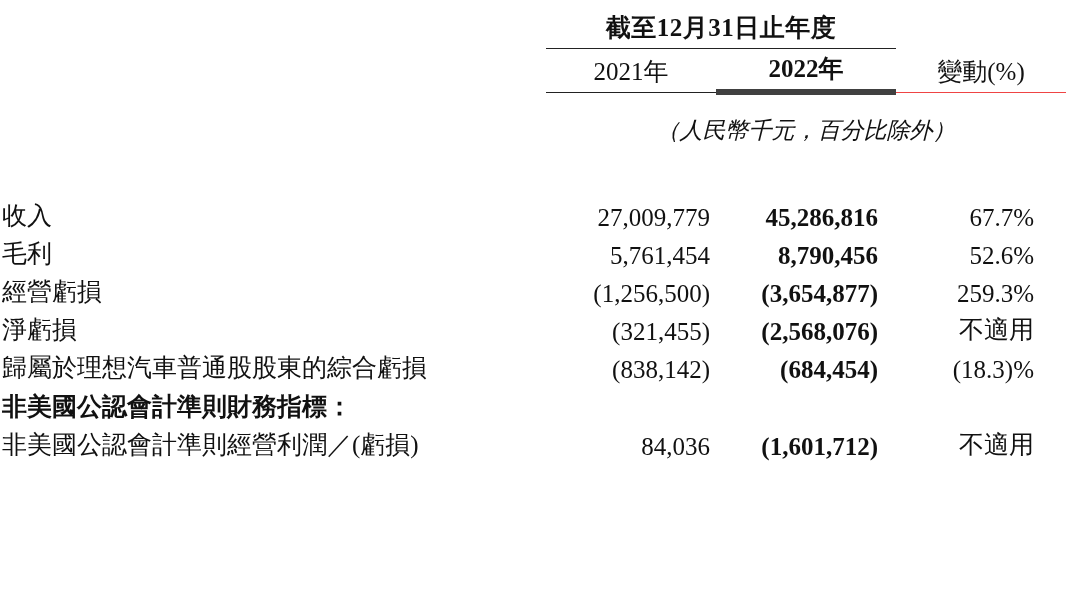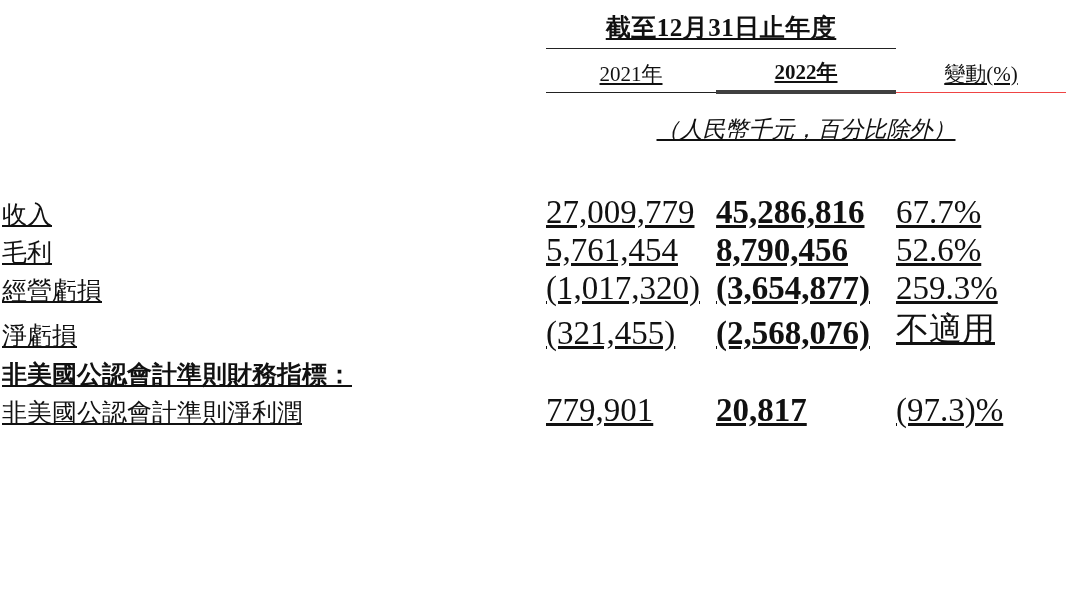--- a/index.html
+++ b/index.html
@@ -12,21 +12,20 @@
     height: 597px;
     font-family: "Liberation Serif", "DejaVu Serif", serif;
     color: #111111;
     overflow: hidden;
   }
   .sheet {
     position: relative;
     width: 874px;
     height: 597px;
     box-sizing: border-box;
-    text-decoration: underline;
   }
   table.fin {
     border-collapse: collapse;
     width: 1066px;
     table-layout: fixed;
   }
   col.c-label { width: 546px; }
   col.c-2021  { width: 170px; }
   col.c-2022  { width: 180px; }
   col.c-chg   { width: 170px; }
@@ -46,30 +45,30 @@
     font-size: 25px;
     font-weight: bold;
     letter-spacing: 0.5px;
     padding-bottom: 4px;
     border-bottom: 1px solid #222;
   }
   .hdr-years {
     height: 44px;
   }
   .hdr-years td {
-    font-size: 21px;
+    font-size: 25px;
     text-align: center;
     padding-bottom: 4px;
   }
   .hdr-years td.yr {
     border-bottom: 1px solid #222;
   }
   .hdr-years td.yr-cur {
     font-weight: bold;
-    border-bottom: 4px solid #404040;
+    border-bottom: 6px solid #404040;
   }
   .hdr-years td.chg {
     border-bottom: 1px solid #ef4444;
   }
   .hdr-unit {
     height: 46px;
   }
   .hdr-unit td {
     text-align: center;
     font-size: 23px;
@@ -81,21 +80,22 @@
 
   
   tr.data-row { height: 38px; }
   tr.data-row td.label {
     font-size: 25px;
     text-align: left;
     padding-left: 2px;
     white-space: nowrap;
   }
   tr.data-row td.num {
-    font-size: 33px;
+    font-size: 25px;
+    text-align: right;
     padding-right: 6px;
     white-space: nowrap;
   }
   tr.data-row td.num.cur {
     font-weight: bold;
     padding-right: 18px;
   }
   tr.data-row td.num.chg {
     padding-right: 32px;
   }
@@ -146,37 +146,43 @@
         <td class="num chg">67.7%</td>
       </tr>
       <tr class="data-row">
         <td class="label">毛利</td>
         <td class="num">5,761,454</td>
         <td class="num cur">8,790,456</td>
         <td class="num chg">52.6%</td>
       </tr>
       <tr class="data-row">
         <td class="label">經營虧損</td>
-        <td class="num">(1,017,320)</td>
+        <td class="num">(1,256,500)</td>
         <td class="num cur">(3,654,877)</td>
         <td class="num chg">259.3%</td>
       </tr>
       <tr class="data-row">
         <td class="label">淨虧損</td>
         <td class="num">(321,455)</td>
         <td class="num cur">(2,568,076)</td>
         <td class="num chg">不適用</td>
       </tr>
+      <tr class="data-row">
+        <td class="label">歸屬於理想汽車普通股股東的綜合虧損</td>
+        <td class="num">(838,142)</td>
+        <td class="num cur">(684,454)</td>
+        <td class="num chg">(18.3)%</td>
+      </tr>
       <tr class="data-row section-row">
         <td class="label pad-top">非美國公認會計準則財務指標：</td>
         <td class="num"></td>
         <td class="num cur"></td>
         <td class="num chg"></td>
       </tr>
       <tr class="data-row">
-        <td class="label">非美國公認會計準則淨利潤</td>
-        <td class="num">779,901</td>
-        <td class="num cur">20,817</td>
-        <td class="num chg">(97.3)%</td>
+        <td class="label">非美國公認會計準則經營利潤／(虧損)</td>
+        <td class="num">84,036</td>
+        <td class="num cur">(1,601,712)</td>
+        <td class="num chg">不適用</td>
       </tr>
     </tbody>
   </table>
 </div>
 
 </body></html>

